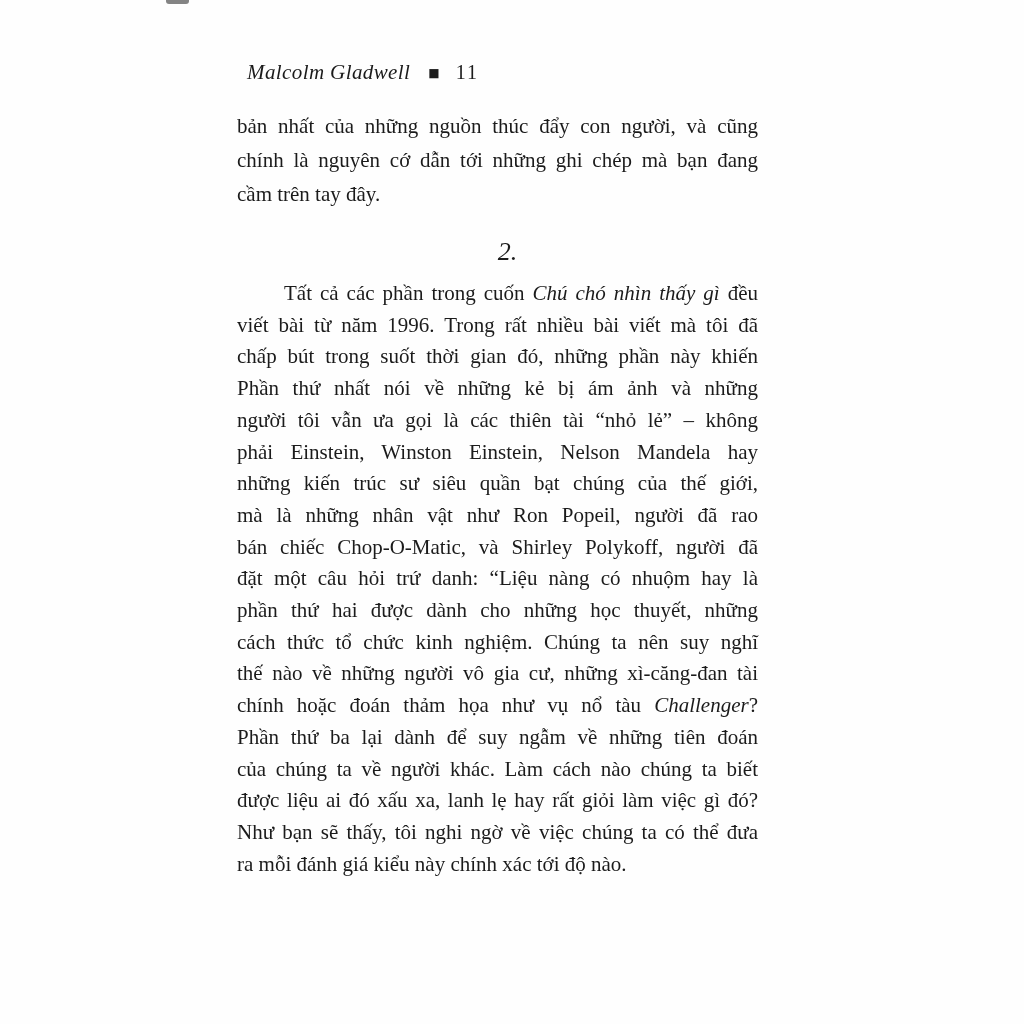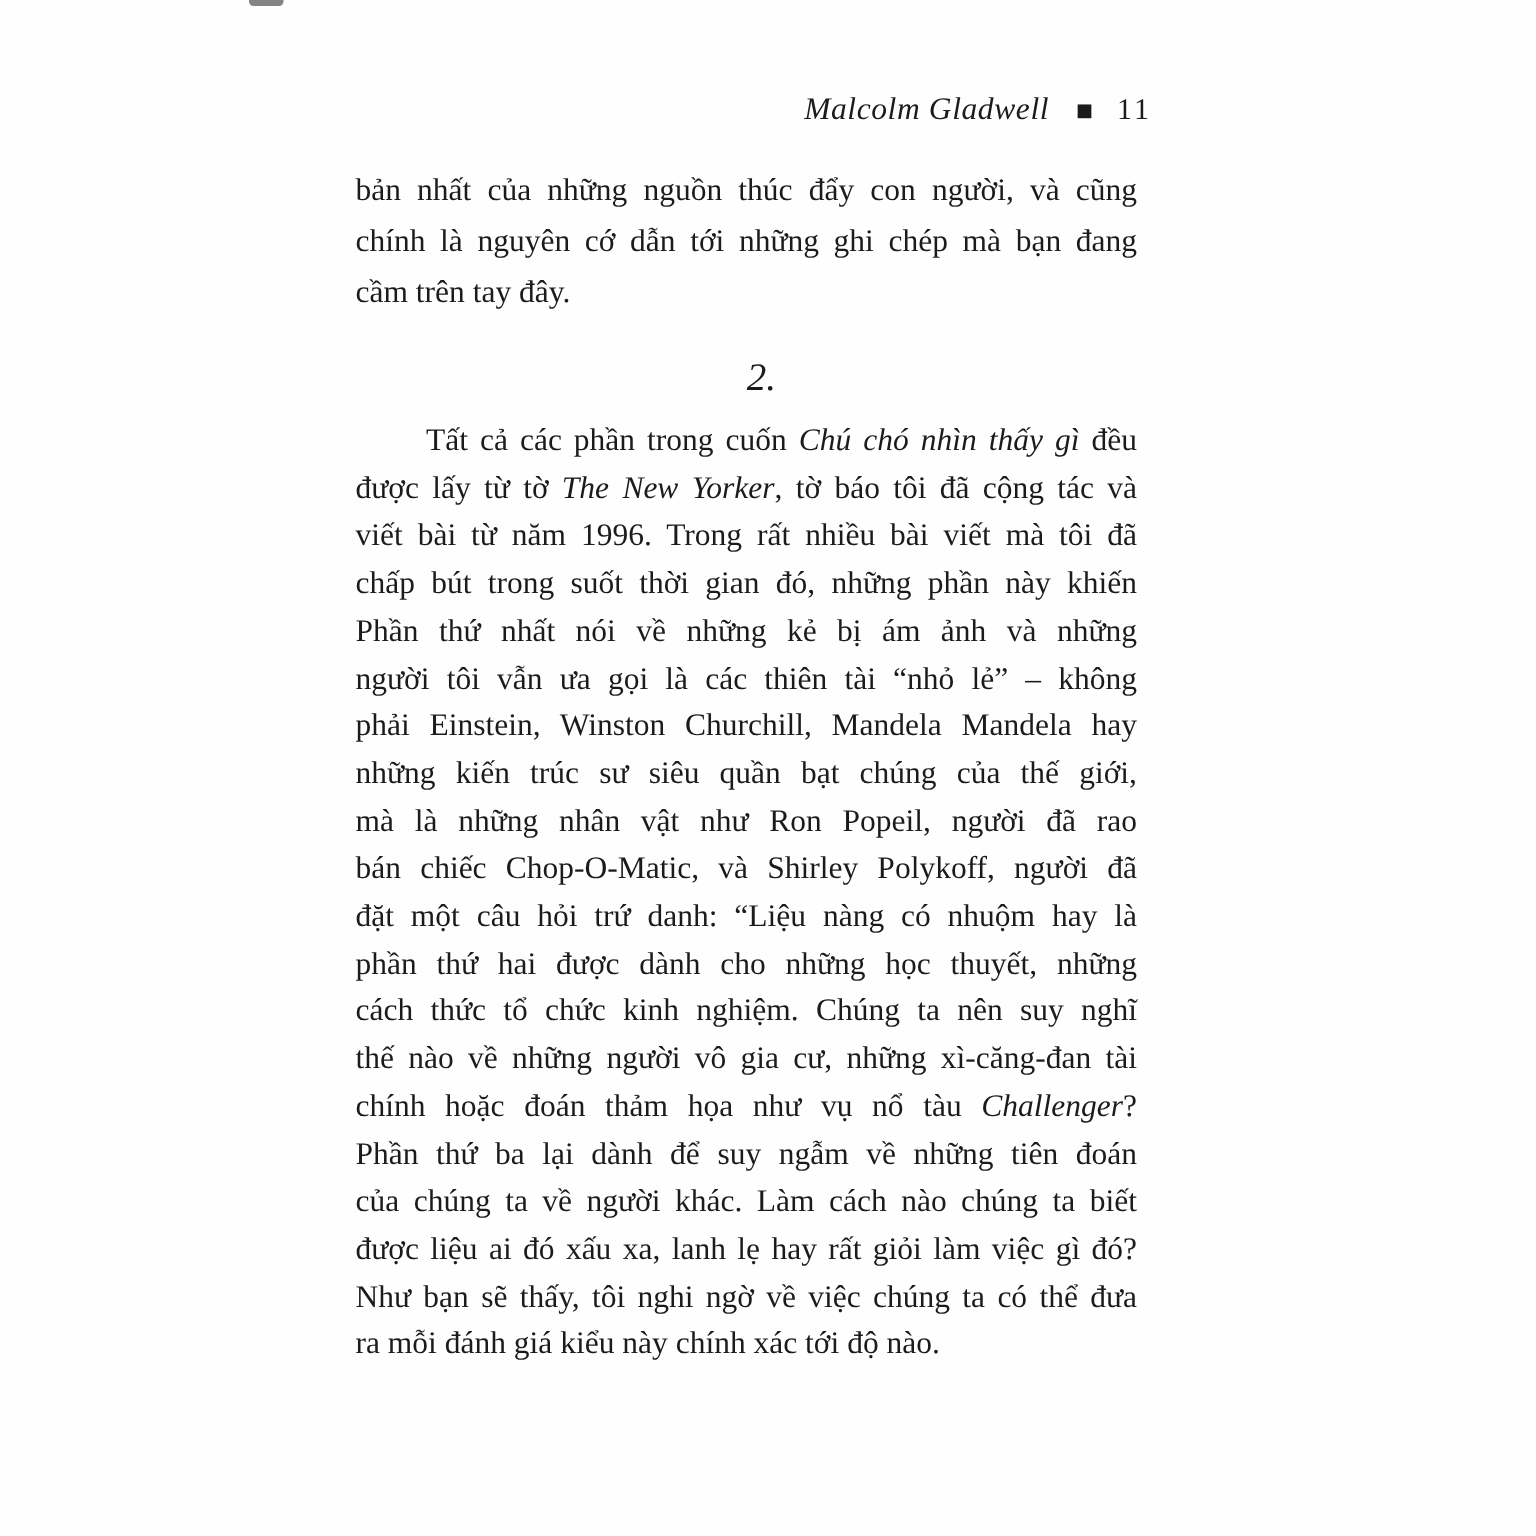--- a/index.html
+++ b/index.html
@@ -5,21 +5,21 @@
   html,body{margin:0;padding:0}
   body{
     width:1024px;height:1024px;position:relative;overflow:hidden;
     background:#fefefe;color:#1b1b1b;
     font-family:"Liberation Serif","DejaVu Serif",serif;
   }
   
   .smudge{position:absolute;left:166px;top:0;width:23px;height:4px;
     background:#6e6e6e;border-radius:0 0 3px 3px;opacity:.85}
   .running-header{position:absolute;left:247px;top:60px;width:521px;
-    text-align:right;font-size:21px;white-space:nowrap}
+    font-size:21px;white-space:nowrap}
   .author{font-style:italic;letter-spacing:.4px}
   .bullet{display:inline-block;font-size:12px;margin:0 16px 0 18px;
     vertical-align:2px;font-family:"DejaVu Sans",sans-serif}
   .pagenum{font-size:20px;letter-spacing:2px}
   .section-heading{position:absolute;left:247px;top:237px;width:521px;
     text-align:center;font-style:italic;font-size:26px}
   .para{position:absolute;left:237px;width:521px}
   #para1{top:109px}
   #para1 .line{line-height:34px}
   #para2{top:278px}
@@ -42,26 +42,25 @@
 <div class="para" id="para1">
     <div class="line" style=""><span>bản nhất của những nguồn thúc đẩy con người, và cũng</span></div>
     <div class="line" style=""><span>chính là nguyên cớ dẫn tới những ghi chép mà bạn đang</span></div>
     <div class="line final" style=""><span>cầm trên tay đây.</span></div>
   </div>
 
 <div class="section-heading">2.</div>
 
 <div class="para" id="para2">
     <div class="line indent" style=""><span>Tất cả các phần trong cuốn </span><em>Chú chó nhìn thấy gì</em><span> đều</span></div>
-    <div class="line" style=""><span>được lấy từ tờ </span><em>The New Yorker</em><span>, tờ báo tôi đã cộng tác và</span></div>
     <div class="line" style=""><span>viết bài từ năm 1996. Trong rất nhiều bài viết mà tôi đã</span></div>
     <div class="line" style=""><span>chấp bút trong suốt thời gian đó, những phần này khiến</span></div>
     <div class="line" style=""><span>Phần thứ nhất nói về những kẻ bị ám ảnh và những</span></div>
     <div class="line" style=""><span>người tôi vẫn ưa gọi là các thiên tài “nhỏ lẻ” – không</span></div>
-    <div class="line" style=""><span>phải Einstein, Winston Churchill, Mandela Mandela hay</span></div>
+    <div class="line" style=""><span>phải Einstein, Winston Einstein, Nelson Mandela hay</span></div>
     <div class="line" style=""><span>những kiến trúc sư siêu quần bạt chúng của thế giới,</span></div>
     <div class="line" style=""><span>mà là những nhân vật như Ron Popeil, người đã rao</span></div>
     <div class="line" style=""><span>bán chiếc Chop-O-Matic, và Shirley Polykoff, người đã</span></div>
     <div class="line" style=""><span>đặt một câu hỏi trứ danh: “Liệu nàng có nhuộm hay là</span></div>
     <div class="line" style=""><span>phần thứ hai được dành cho những học thuyết, những</span></div>
     <div class="line" style=""><span>cách thức tổ chức kinh nghiệm. Chúng ta nên suy nghĩ</span></div>
     <div class="line" style=""><span>thế nào về những người vô gia cư, những xì-căng-đan tài</span></div>
     <div class="line" style=""><span>chính hoặc đoán thảm họa như vụ nổ tàu </span><em>Challenger</em><span>?</span></div>
     <div class="line" style=""><span>Phần thứ ba lại dành để suy ngẫm về những tiên đoán</span></div>
     <div class="line" style=""><span>của chúng ta về người khác. Làm cách nào chúng ta biết</span></div>

